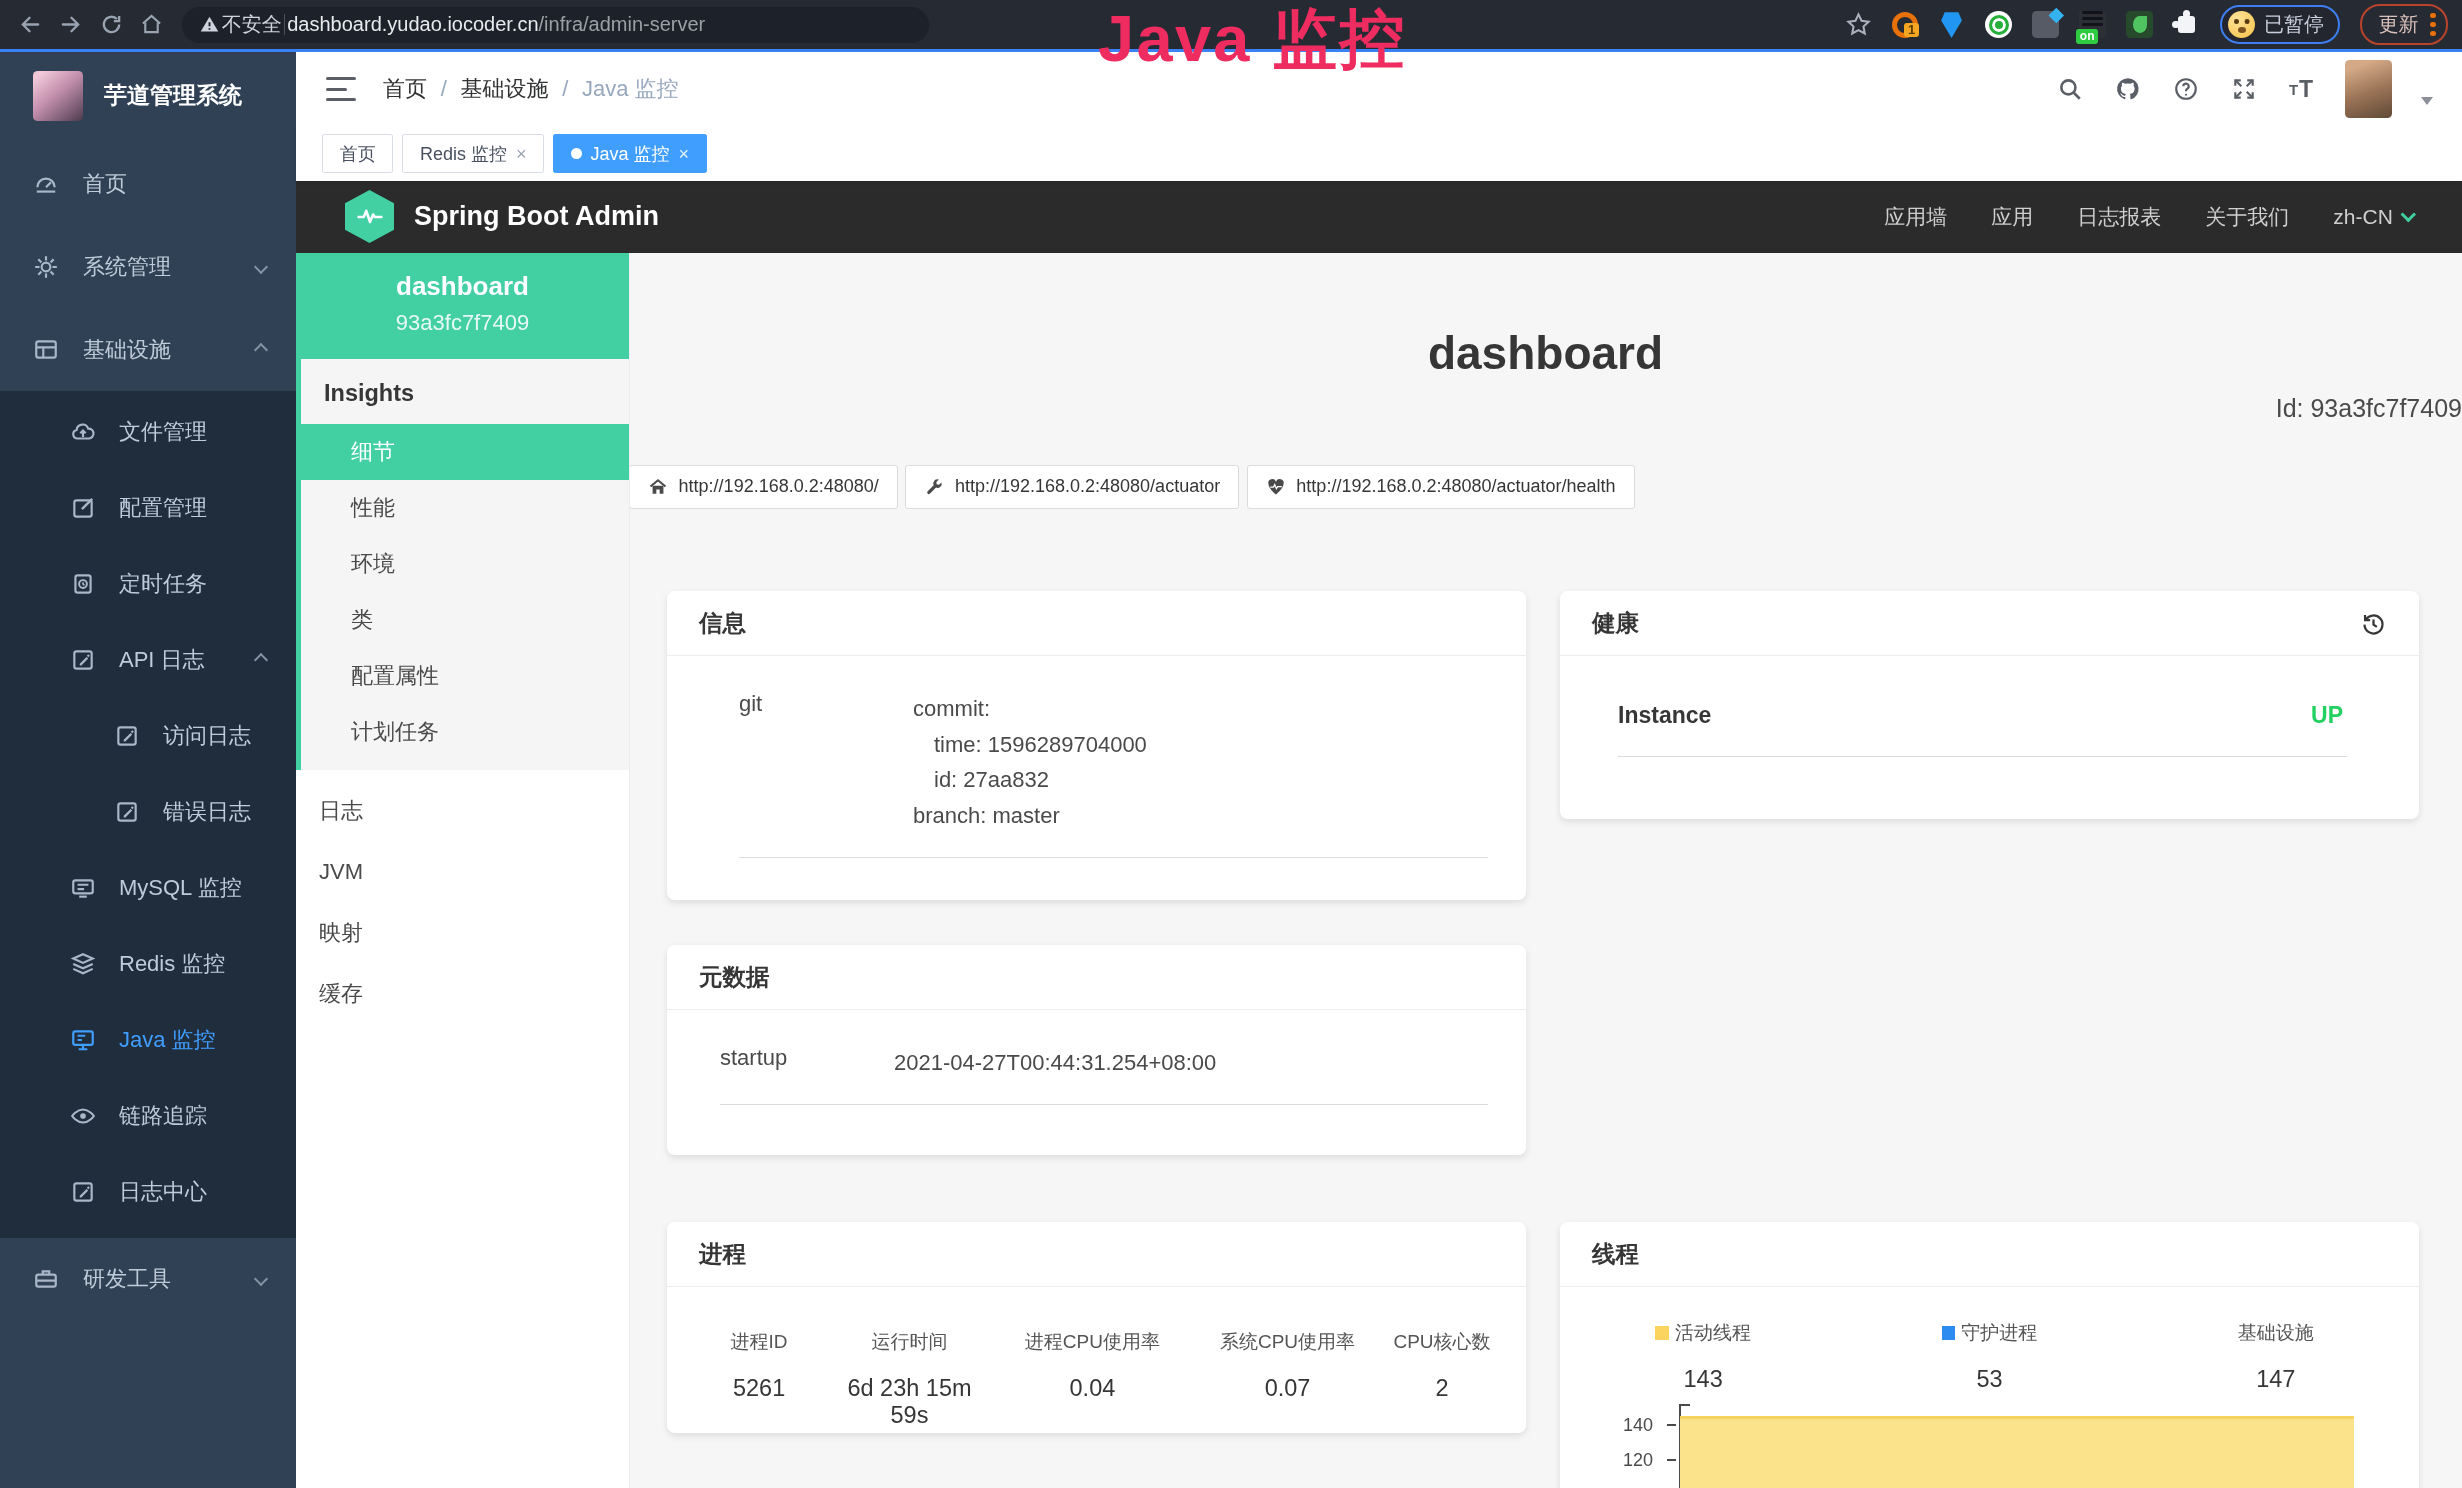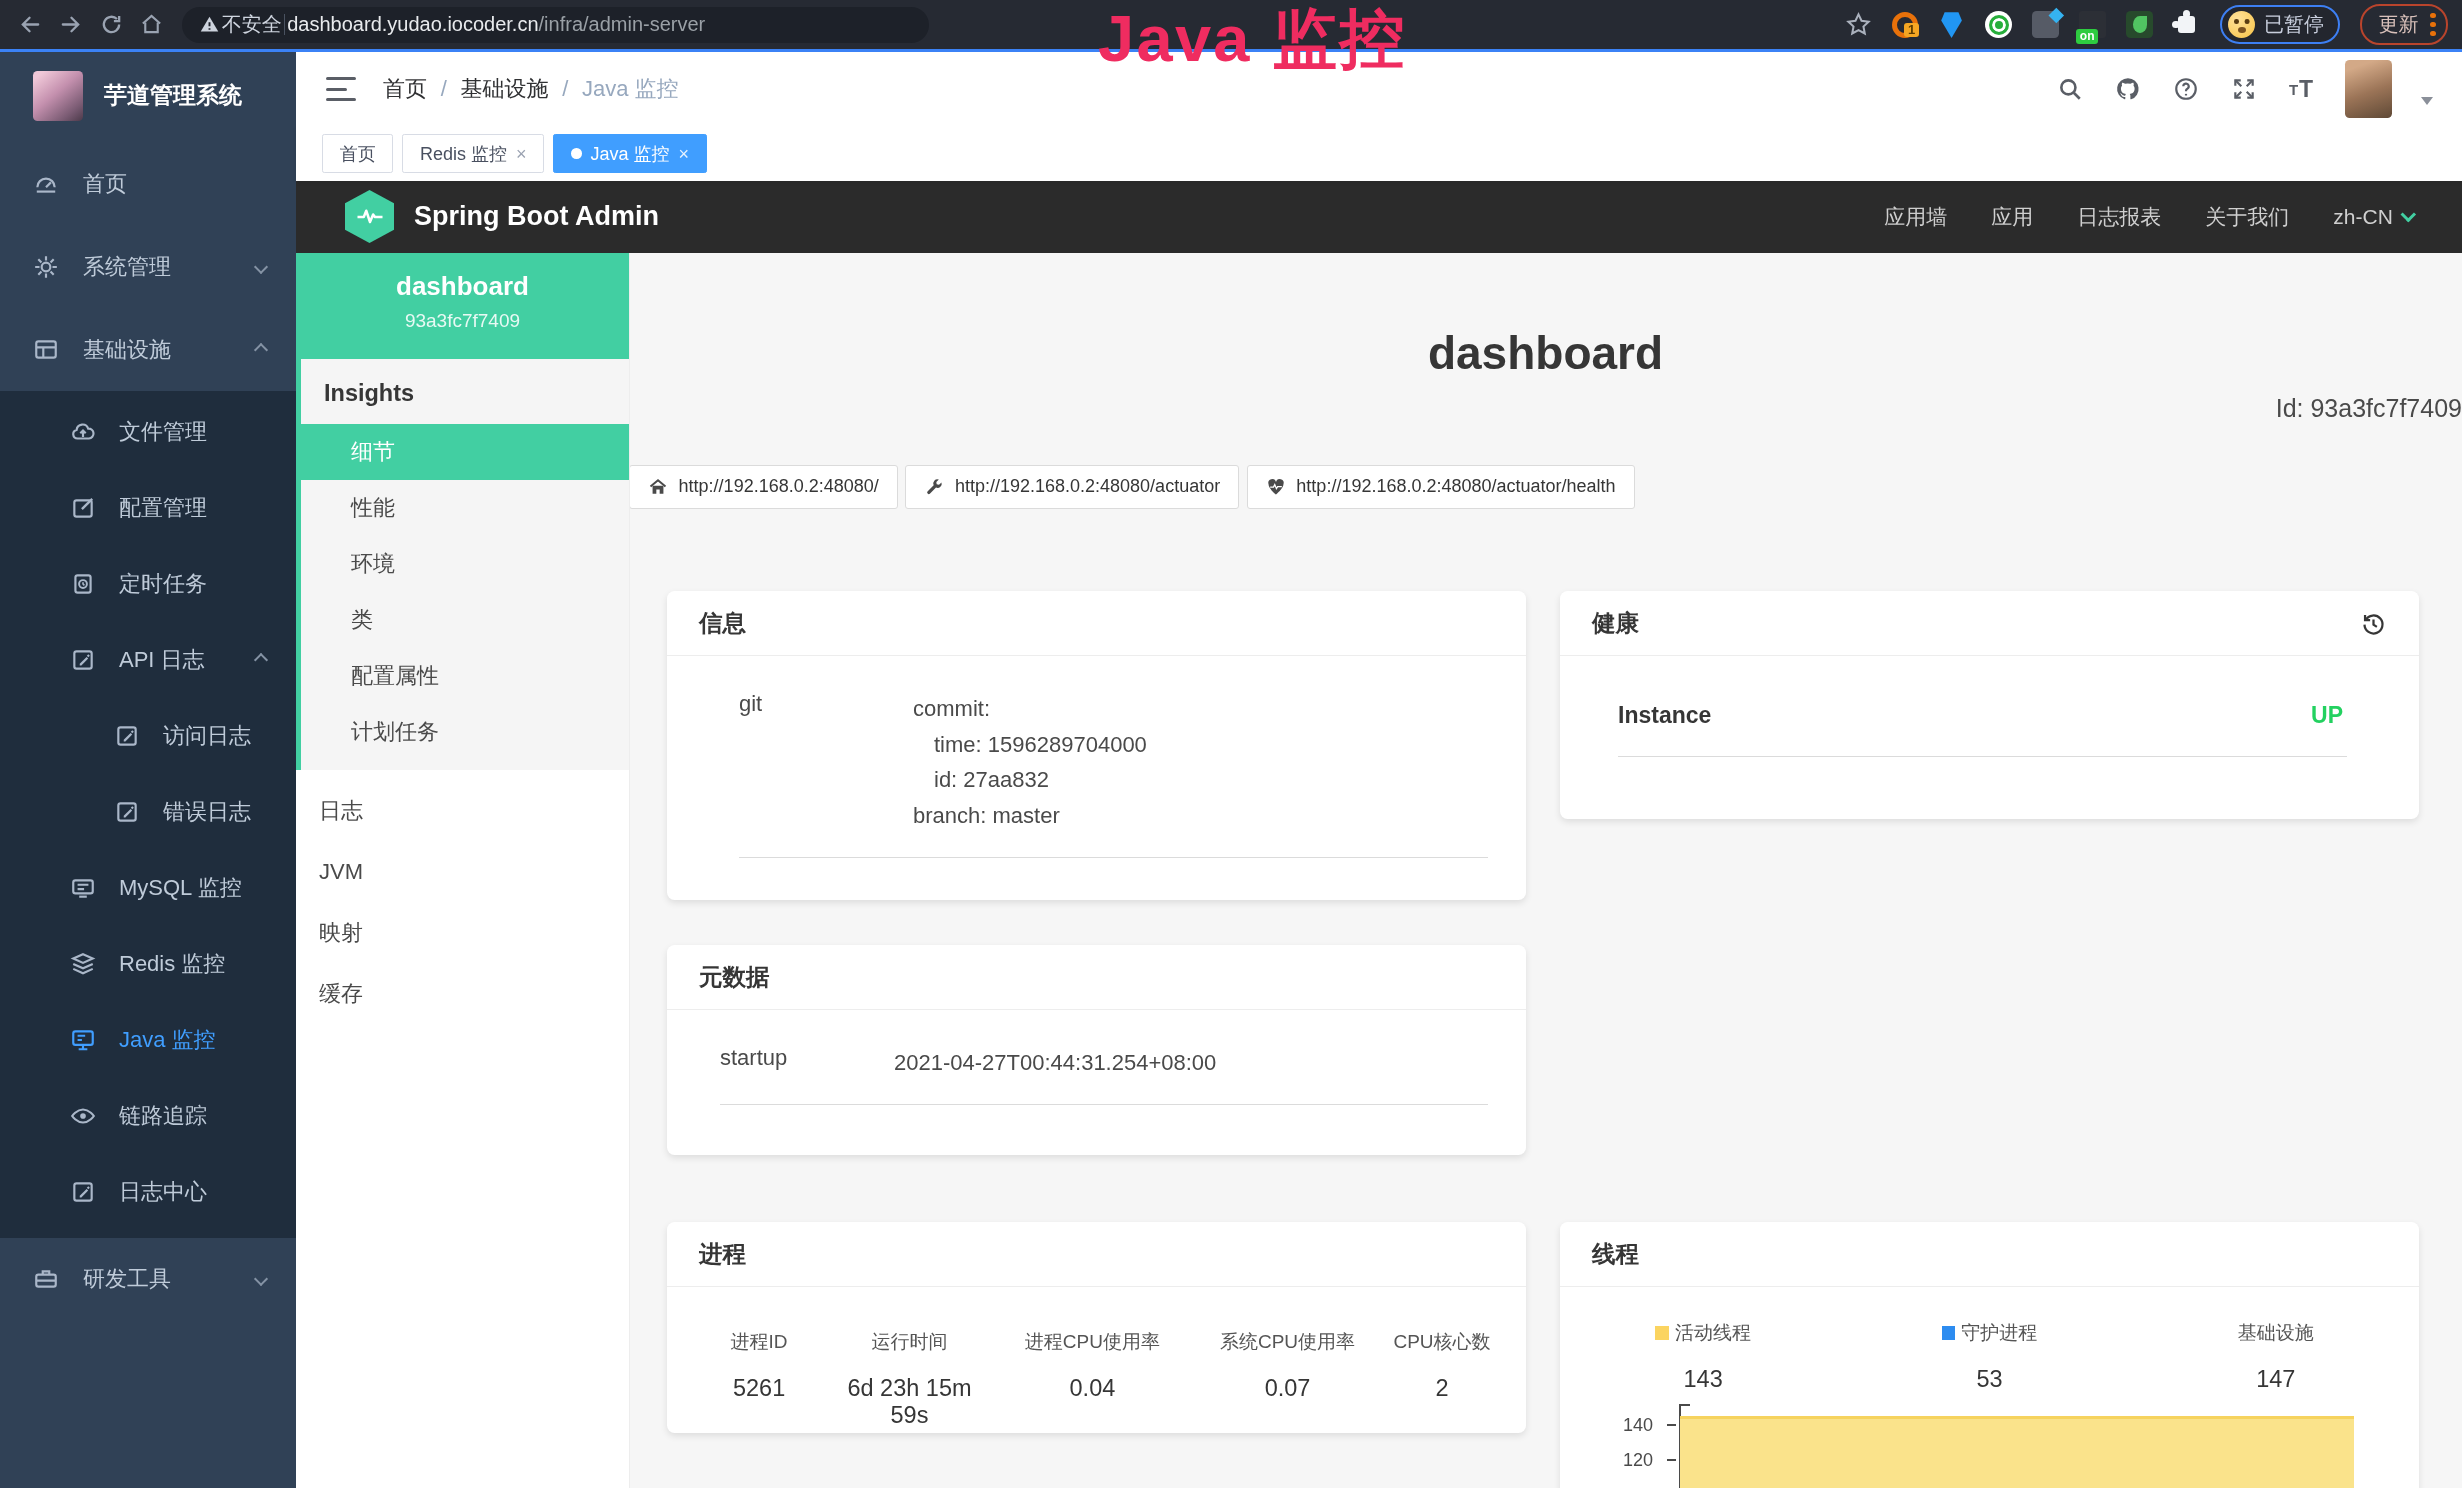--- a/index.html
+++ b/index.html
@@ -20,21 +20,21 @@
 .chrome-right{margin-left:auto;display:flex;align-items:center;gap:20px}
 .ext{width:27px;height:27px;position:relative;flex:0 0 auto}
 .ext-star{color:#aab1bd}
 .ext-c{border:5.3px solid #e8710a;border-radius:50%;width:26px;height:26px}
 .ext-c .badge1{position:absolute;right:-6px;bottom:-4.6px;background:#f5a623;color:#5c3b00;font-size:13px;font-weight:bold;padding:0.8px 3.8px;border-radius:3px;line-height:1}
 .ext-pin{background:#2196f3;clip-path:polygon(50% 100%,5% 35%,20% 5%,80% 5%,95% 35%);width:23px;height:27px;margin:0 auto}
 .ext-y{background:#fff;border-radius:50%;width:27px;height:27px;display:flex;align-items:center;justify-content:center}
 .ext-y i{display:block;width:20px;height:20px;border-radius:50%;background:#27ae3b;border:3px solid #27ae3b;box-shadow:inset 0 0 0 3px #fff}
 .ext-grid{background:#565b66;border-radius:4.6px}
 .ext-grid:after{content:"";position:absolute;right:-3px;top:-1.5px;width:10.6px;height:10.6px;background:#35b3f1;transform:rotate(45deg)}
-.ext-on{background:#2c2f36;border-radius:3px;display:flex;flex-direction:row;justify-content:space-between;gap:3px;padding:0 3px}
+.ext-on{background:#2c2f36;border-radius:3px;display:flex;flex-direction:column;justify-content:flex-start;gap:3px;padding:0 3px}
 .ext-on i{display:block;height:3px;background:#111319;border-radius:1.5px}
 .ext-on .onbadge{position:absolute;left:-3px;bottom:-6px;background:#2ecc40;color:#fff;font-size:12px;font-weight:bold;border-radius:3px;padding:0.8px 3.8px;line-height:1.1}
 .ext-leaf{background:#274a2c;border-radius:4.6px}
 .ext-leaf:after{content:"";position:absolute;left:6.8px;top:5.3px;width:13.7px;height:16.7px;background:#51c462;border-radius:50% 0 50% 50%}
 .ext-puzzle{display:flex;align-items:center;justify-content:center}
 .ext-puzzle i{position:relative;display:block;width:16.7px;height:16.7px;background:#f2f4f7;border-radius:3px}
 .ext-puzzle i:before{content:"";position:absolute;top:-6px;left:4.6px;width:7.6px;height:7.6px;border-radius:50%;background:#f2f4f7}
 .ext-puzzle i:after{content:"";position:absolute;left:-6px;top:4.6px;width:7.6px;height:7.6px;border-radius:50%;background:#f2f4f7}
 .paused-pill{display:flex;align-items:center;gap:9px;border:2.3px solid #3d7ff3;border-radius:20px;background:#23262e;padding:3.8px 13.7px 3.8px 6px}
 .emoji-face{width:27px;height:27px;border-radius:50%;background:radial-gradient(circle at 35% 30%,#ffe29a,#f7c244);position:relative}
@@ -93,21 +93,21 @@
 .sba-brand{display:flex;align-items:center;gap:20px;color:#fff;font-size:27px;font-weight:bold}
 .hex{width:49px;height:53px;background:#42cfa2;clip-path:polygon(50% 0,100% 25%,100% 75%,50% 100%,0 75%,0 25%);display:flex;align-items:center;justify-content:center}
 .sba-links{margin-left:auto;display:flex;align-items:center;gap:44px;font-size:21px;color:#cfcfcf}
 .sba-links .lk{cursor:pointer}
 .locale{display:flex;align-items:center;gap:10.6px;cursor:pointer}
 .chev-green{display:inline-block;width:10.6px;height:10.6px;border-right:3.8px solid #42cfa2;border-bottom:3.8px solid #42cfa2;transform:rotate(45deg);margin-top:-4.6px}
 
 .sba-side{position:absolute;left:296px;top:253px;width:334px;height:1235px;background:#fff;border-right:0.8px solid #ededed;z-index:14}
 .inst-head{height:106px;background:#42cfa2;color:#fff;text-align:center;padding-top:18px;cursor:pointer}
 .inst-name{font-size:26px;font-weight:bold}
-.inst-id{font-size:19px;margin-top:7.6px;color:rgba(255,255,255,.88)}
+.inst-id{font-size:22px;margin-top:7.6px;color:rgba(255,255,255,.88)}
 .side-sec{background:#f5f5f5;border-left:5.3px solid #42cfa2;padding-bottom:10.6px}
 .sec-title{padding:21px 0 16.7px 23px;font-size:23.5px;font-weight:bold;color:#363636}
 .sd-item{height:56px;display:flex;align-items:center;padding-left:50px;font-size:22px;color:#4a4a4a;cursor:pointer}
 .sd-item.active{background:#42cfa2;color:#fff}
 .sd-extra{display:flex;flex-direction:column;padding-top:10.6px}
 .sd-x{height:61px;display:flex;align-items:center;padding-left:23px;font-size:22px;color:#4a4a4a;cursor:pointer}
 
 .sba-main{position:absolute;left:629px;top:253px;width:1833px;height:1235px;background:#f6f6f6;overflow:hidden;z-index:13}
 .page-title{text-align:center;margin-top:73px;font-size:46px;font-weight:bold;color:#363636}
 .page-sub{text-align:right;margin-top:13.7px;font-size:25px;color:#4a4a4a}

